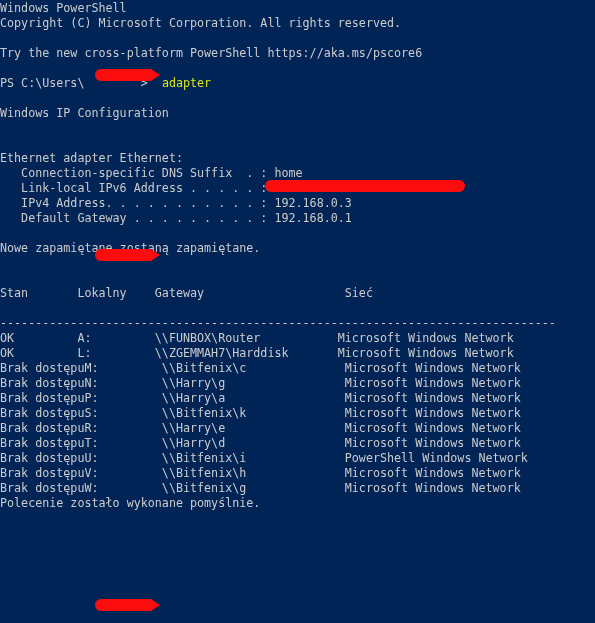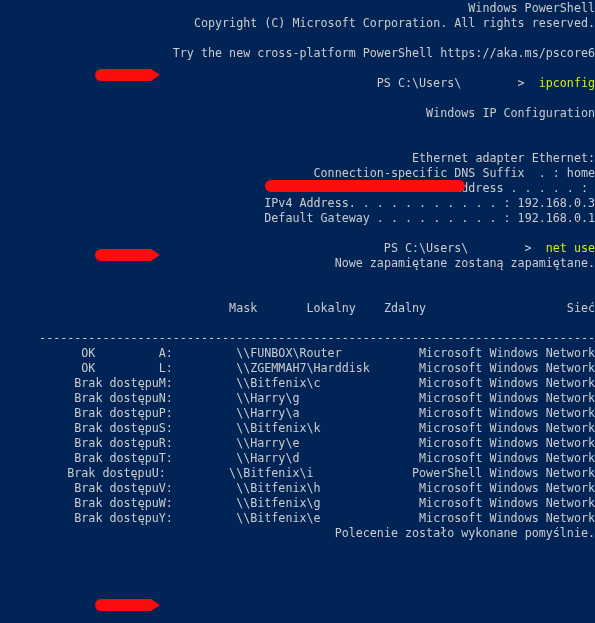--- a/index.html
+++ b/index.html
@@ -24,21 +24,20 @@
     position: absolute;
     left: 0px;
     top: 1px;
     width: 595px;
   }
   .line {
     height: 15px;
     white-space: pre;
     letter-spacing: 0px;
     font-family: "DejaVu Sans Mono", "Liberation Mono", monospace;
-    text-align: right;
   }
   .line.blank { color: transparent; }
   .cmd { color: #d7e817; }
 
   
   .promptline { position: relative; }
 
   
   .redact {
     position: absolute;
@@ -70,50 +69,48 @@
 </head>
 <body>
 
 <div id="terminal">
   <div id="screen">
       <div class="line">Windows PowerShell</div>
       <div class="line">Copyright (C) Microsoft Corporation. All rights reserved.</div>
       <div class="line blank"> </div>
       <div class="line">Try the new cross-platform PowerShell https://aka.ms/pscore6</div>
       <div class="line blank"> </div>
-      <div class="line promptline"><span>PS C:\Users\</span><span>        </span><span>&gt;</span>  <span class="cmd">ipconfig</span></div>
+      <div class="line promptline"><span>PS C:\Users\</span><span>        </span><span>&gt;</span>  <span class="cmd">adapter</span></div>
       <div class="line blank"> </div>
       <div class="line">Windows IP Configuration</div>
       <div class="line blank"> </div>
       <div class="line blank"> </div>
       <div class="line">Ethernet adapter Ethernet:</div>
       <div class="line">   Connection-specific DNS Suffix  . : home</div>
       <div class="line">   Link-local IPv6 Address . . . . . : </div>
       <div class="line">   IPv4 Address. . . . . . . . . . . : 192.168.0.3</div>
       <div class="line">   Default Gateway . . . . . . . . . : 192.168.0.1</div>
       <div class="line blank"> </div>
-      <div class="line promptline"><span>PS C:\Users\</span><span>        </span><span>&gt;</span>  <span class="cmd">net use</span></div>
       <div class="line">Nowe zapamiętane zostaną zapamiętane.</div>
       <div class="line blank"> </div>
       <div class="line blank"> </div>
-      <div class="line">Mask       Lokalny    Zdalny                    Sieć</div>
+      <div class="line">Stan       Lokalny    Gateway                    Sieć</div>
       <div class="line blank"> </div>
       <div class="line">-------------------------------------------------------------------------------</div>
       <div class="line">OK         A:         \\FUNBOX\Router           Microsoft Windows Network</div>
       <div class="line">OK         L:         \\ZGEMMAH7\Harddisk       Microsoft Windows Network</div>
       <div class="line">Brak dostępuM:         \\Bitfenix\c              Microsoft Windows Network</div>
       <div class="line">Brak dostępuN:         \\Harry\g                 Microsoft Windows Network</div>
       <div class="line">Brak dostępuP:         \\Harry\a                 Microsoft Windows Network</div>
       <div class="line">Brak dostępuS:         \\Bitfenix\k              Microsoft Windows Network</div>
       <div class="line">Brak dostępuR:         \\Harry\e                 Microsoft Windows Network</div>
       <div class="line">Brak dostępuT:         \\Harry\d                 Microsoft Windows Network</div>
       <div class="line">Brak dostępuU:         \\Bitfenix\i              PowerShell Windows Network</div>
       <div class="line">Brak dostępuV:         \\Bitfenix\h              Microsoft Windows Network</div>
       <div class="line">Brak dostępuW:         \\Bitfenix\g              Microsoft Windows Network</div>
-      <div class="line">Brak dostępuY:         \\Bitfenix\e              Microsoft Windows Network</div>
       <div class="line">Polecenie zostało wykonane pomyślnie.</div>
       <div class="line blank"> </div>
     </div>
 <div class="redact arrow" style="left: 95px; top: 69px; width: 56px;"></div>
     <div class="redact pill" style="left: 265px; top: 180px; width: 200px;"></div>
     <div class="redact arrow" style="left: 95px; top: 249px; width: 56px;"></div>
     <div class="redact arrow" style="left: 95px; top: 599px; width: 56px;"></div>
   </div>
 
 </body></html>

